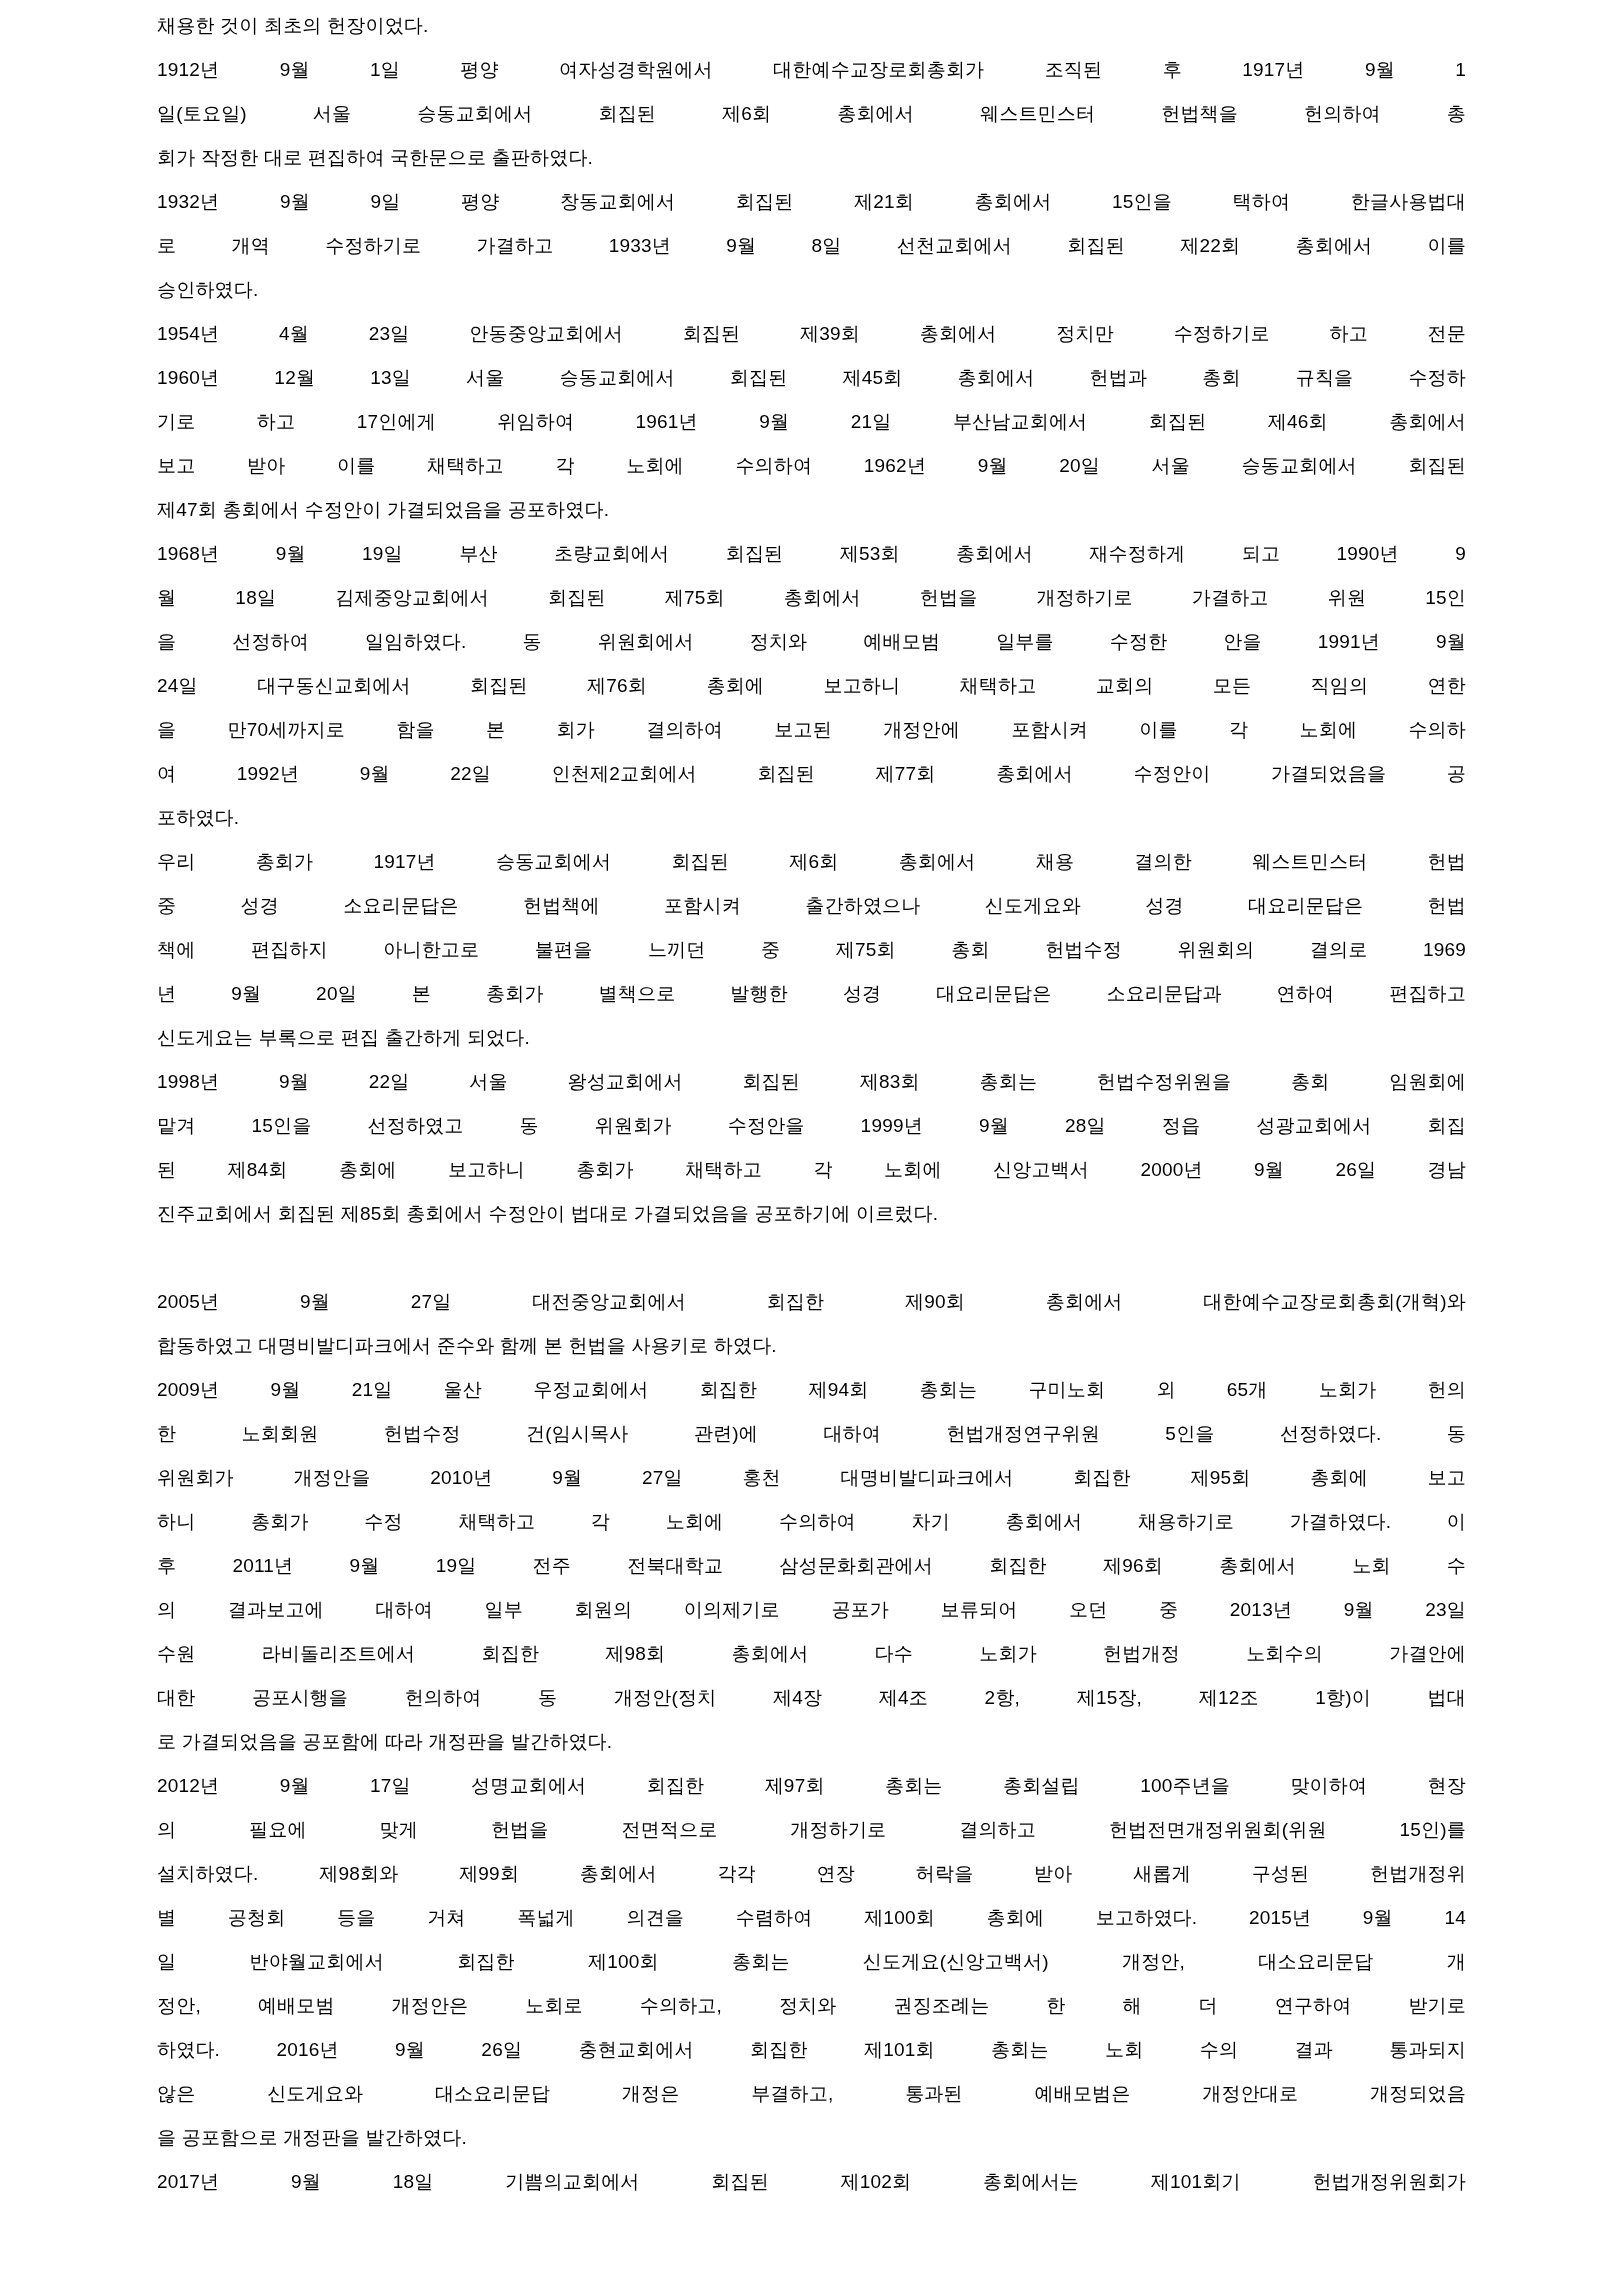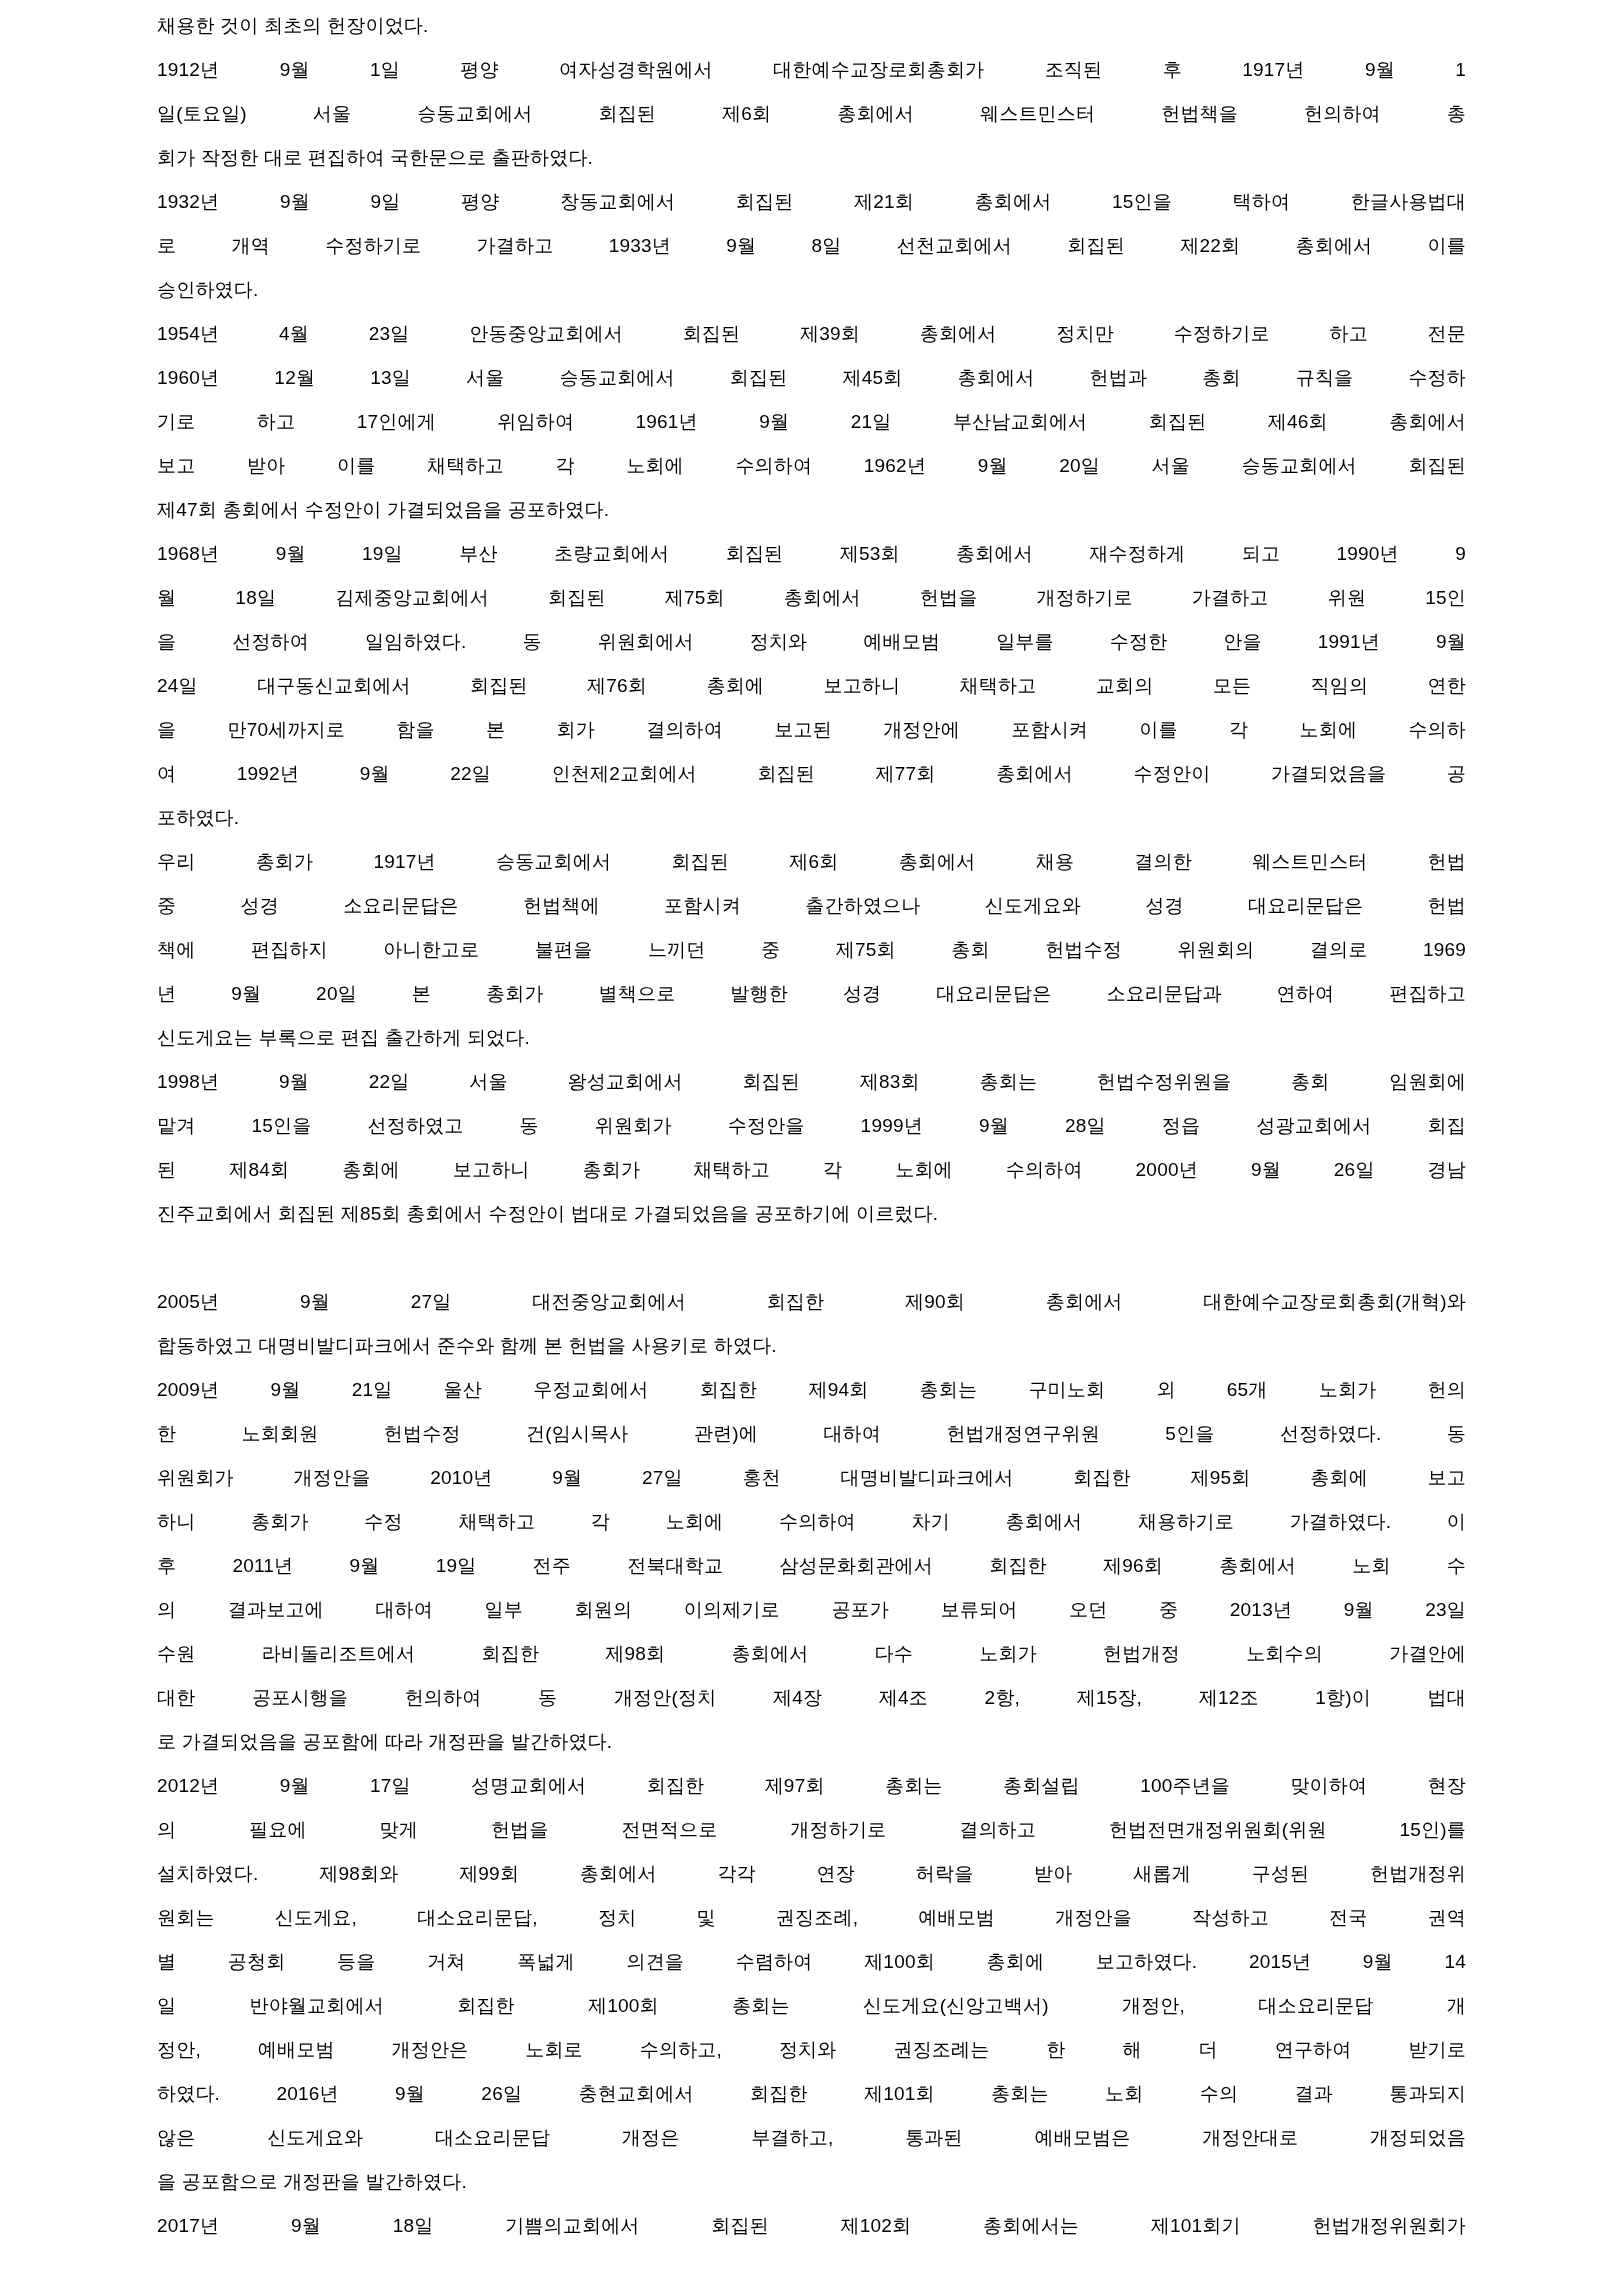--- a/index.html
+++ b/index.html
@@ -70,38 +70,37 @@
       <div class="line">을 만70세까지로 함을 본 회가 결의하여 보고된 개정안에 포함시켜 이를 각 노회에 수의하</div>
       <div class="line">여 1992년 9월 22일 인천제2교회에서 회집된 제77회 총회에서 수정안이 가결되었음을 공</div>
       <div class="line end">포하였다.</div>
       <div class="line">우리 총회가 1917년 승동교회에서 회집된 제6회 총회에서 채용 결의한 웨스트민스터 헌법</div>
       <div class="line">중 성경 소요리문답은 헌법책에 포함시켜 출간하였으나 신도게요와 성경 대요리문답은 헌법</div>
       <div class="line">책에 편집하지 아니한고로 불편을 느끼던 중 제75회 총회 헌법수정 위원회의 결의로 1969</div>
       <div class="line">년 9월 20일 본 총회가 별책으로 발행한 성경 대요리문답은 소요리문답과 연하여 편집하고</div>
       <div class="line end">신도게요는 부록으로 편집 출간하게 되었다.</div>
       <div class="line">1998년 9월 22일 서울 왕성교회에서 회집된 제83회 총회는 헌법수정위원을 총회 임원회에</div>
       <div class="line">맡겨 15인을 선정하였고 동 위원회가 수정안을 1999년 9월 28일 정읍 성광교회에서 회집</div>
-      <div class="line">된 제84회 총회에 보고하니 총회가 채택하고 각 노회에 수의하여 2000년 9월 26일 경남</div>
+      <div class="line">된 제84회 총회에 보고하니 총회가 채택하고 각 노회에 신앙고백서 2000년 9월 26일 경남</div>
       <div class="line end">진주교회에서 회집된 제85회 총회에서 수정안이 법대로 가결되었음을 공포하기에 이르렀다.</div>
       <div class="line end blank"></div>
       <div class="line">2005년 9월 27일 대전중앙교회에서 회집한 제90회 총회에서 대한예수교장로회총회(개혁)와</div>
       <div class="line end">합동하였고 대명비발디파크에서 준수와 함께 본 헌법을 사용키로 하였다.</div>
       <div class="line">2009년 9월 21일 울산 우정교회에서 회집한 제94회 총회는 구미노회 외 65개 노회가 헌의</div>
       <div class="line">한 노회회원 헌법수정 건(임시목사 관련)에 대하여 헌법개정연구위원 5인을 선정하였다. 동</div>
       <div class="line">위원회가 개정안을 2010년 9월 27일 홍천 대명비발디파크에서 회집한 제95회 총회에 보고</div>
       <div class="line">하니 총회가 수정 채택하고 각 노회에 수의하여 차기 총회에서 채용하기로 가결하였다. 이</div>
       <div class="line">후 2011년 9월 19일 전주 전북대학교 삼성문화회관에서 회집한 제96회 총회에서 노회 수</div>
       <div class="line">의 결과보고에 대하여 일부 회원의 이의제기로 공포가 보류되어 오던 중 2013년 9월 23일</div>
       <div class="line">수원 라비돌리조트에서 회집한 제98회 총회에서 다수 노회가 헌법개정 노회수의 가결안에</div>
       <div class="line">대한 공포시행을 헌의하여 동 개정안(정치 제4장 제4조 2항, 제15장, 제12조 1항)이 법대</div>
       <div class="line end">로 가결되었음을 공포함에 따라 개정판을 발간하였다.</div>
       <div class="line">2012년 9월 17일 성명교회에서 회집한 제97회 총회는 총회설립 100주년을 맞이하여 현장</div>
       <div class="line">의 필요에 맞게 헌법을 전면적으로 개정하기로 결의하고 헌법전면개정위원회(위원 15인)를</div>
       <div class="line">설치하였다. 제98회와 제99회 총회에서 각각 연장 허락을 받아 새롭게 구성된 헌법개정위</div>
-      <div class="line">원회는 신도게요, 대소요리문답, 정치 및 권징조례, 예배모범 개정안을 작성하고 전국 권역</div>
       <div class="line">별 공청회 등을 거쳐 폭넓게 의견을 수렴하여 제100회 총회에 보고하였다. 2015년 9월 14</div>
       <div class="line">일 반야월교회에서 회집한 제100회 총회는 신도게요(신앙고백서) 개정안, 대소요리문답 개</div>
       <div class="line">정안, 예배모범 개정안은 노회로 수의하고, 정치와 권징조례는 한 해 더 연구하여 받기로</div>
       <div class="line">하였다. 2016년 9월 26일 충현교회에서 회집한 제101회 총회는 노회 수의 결과 통과되지</div>
       <div class="line">않은 신도게요와 대소요리문답 개정은 부결하고, 통과된 예배모범은 개정안대로 개정되었음</div>
       <div class="line end">을 공포함으로 개정판을 발간하였다.</div>
       <div class="line">2017년 9월 18일 기쁨의교회에서 회집된 제102회 총회에서는 제101회기 헌법개정위원회가</div>
     </div>
 </div>
 

